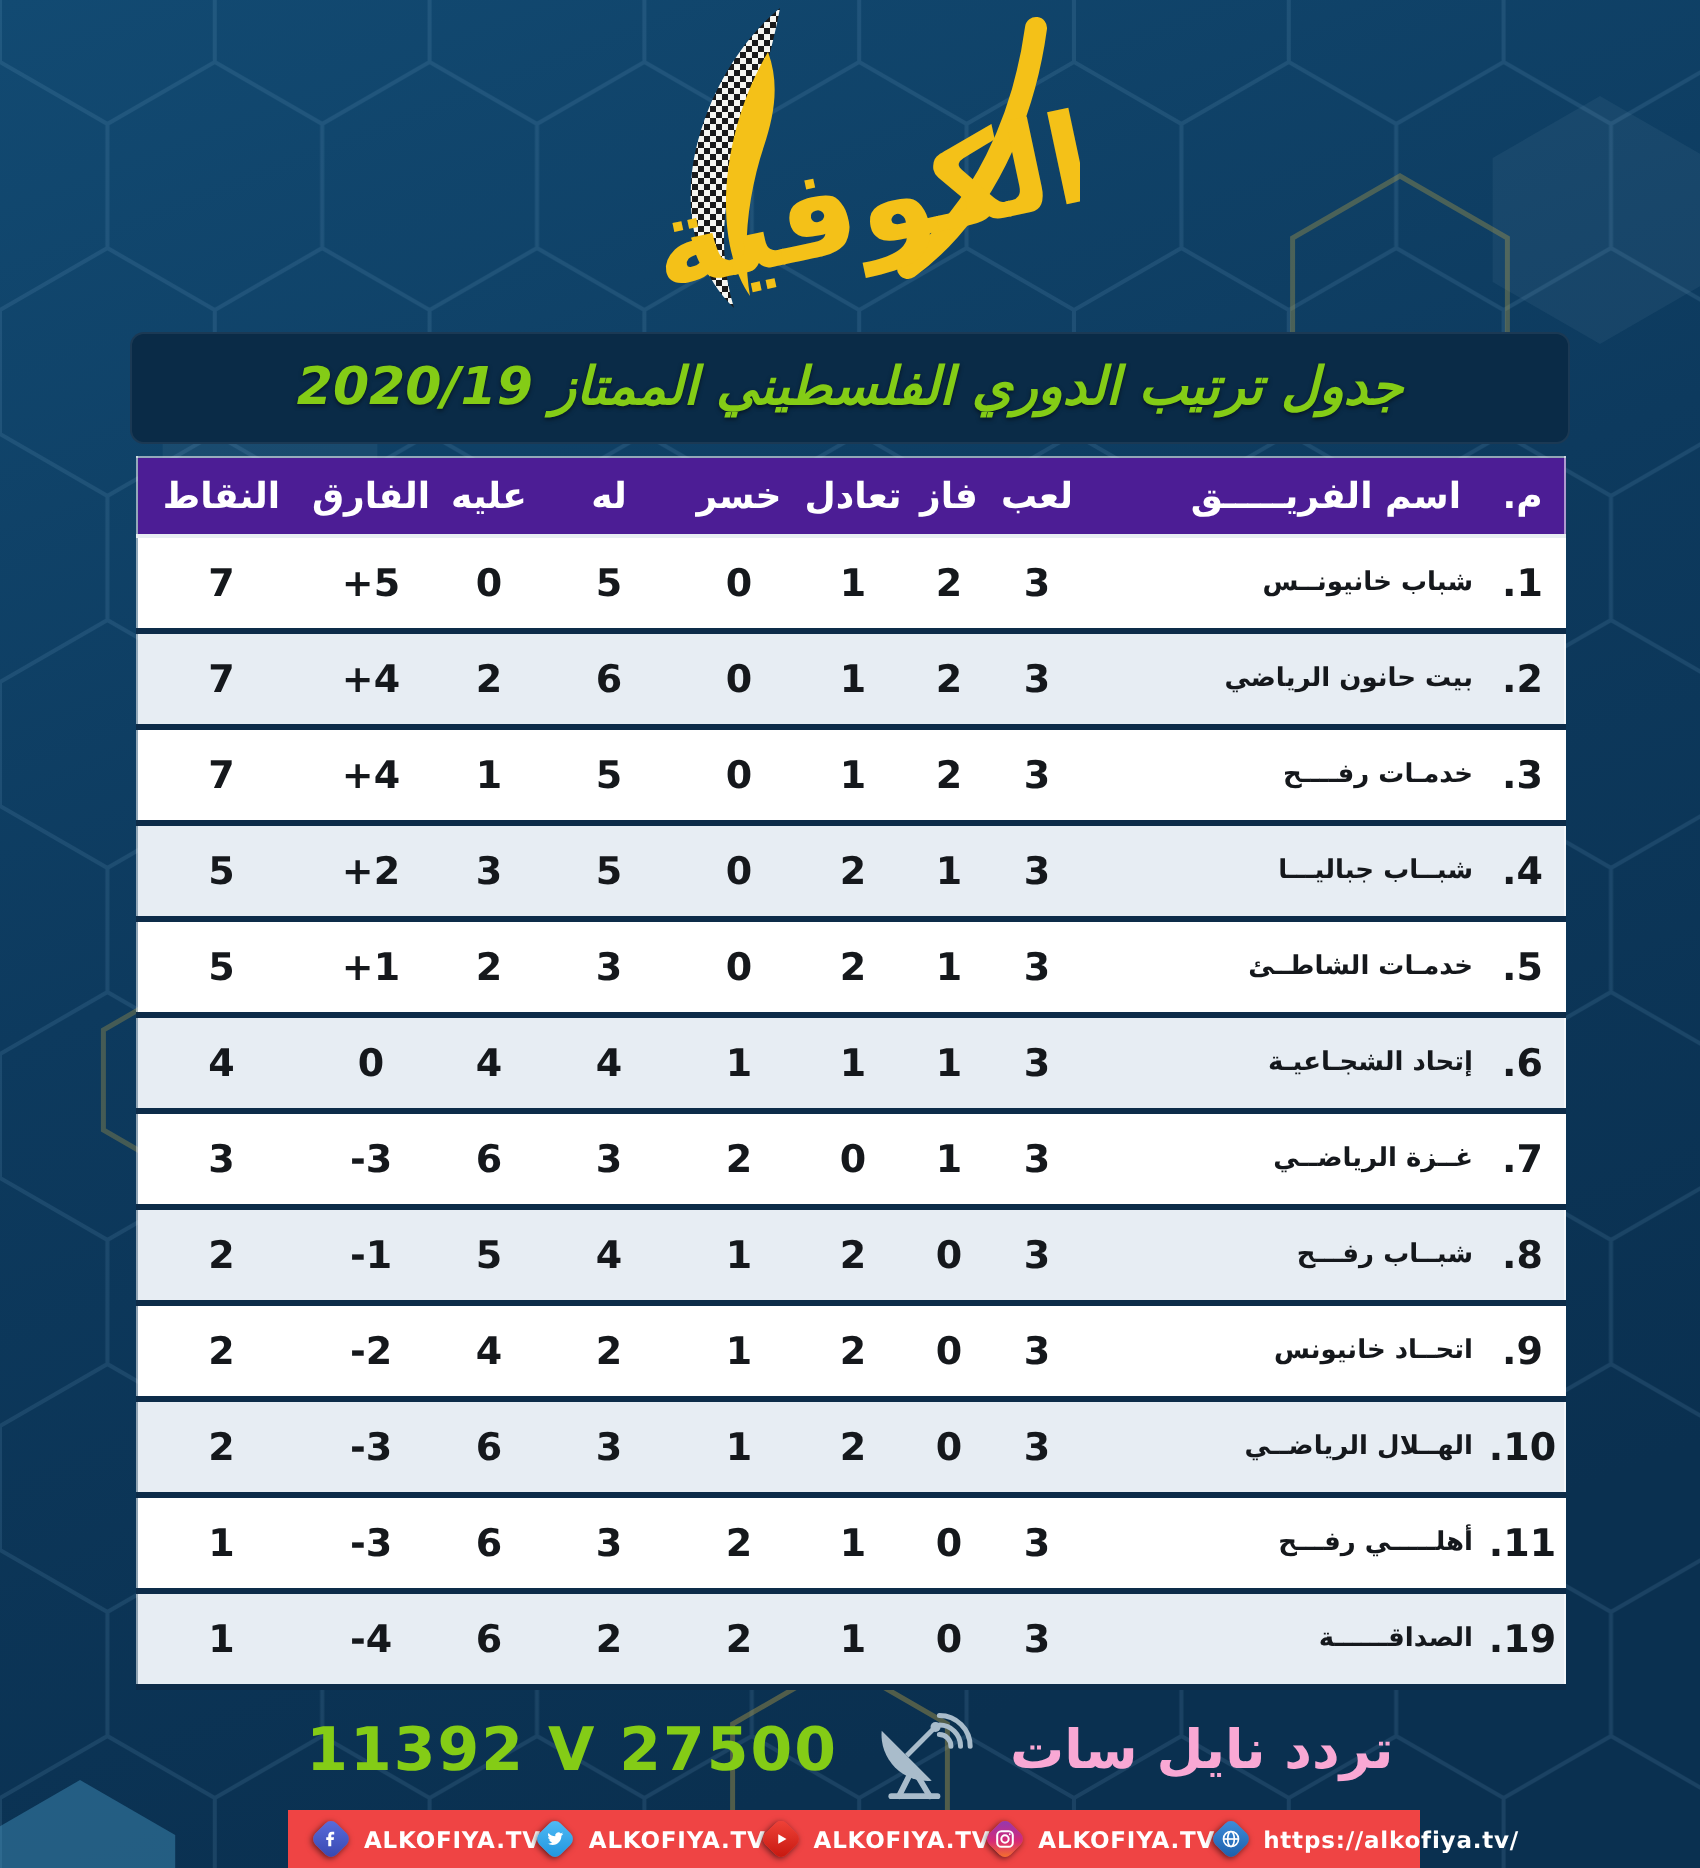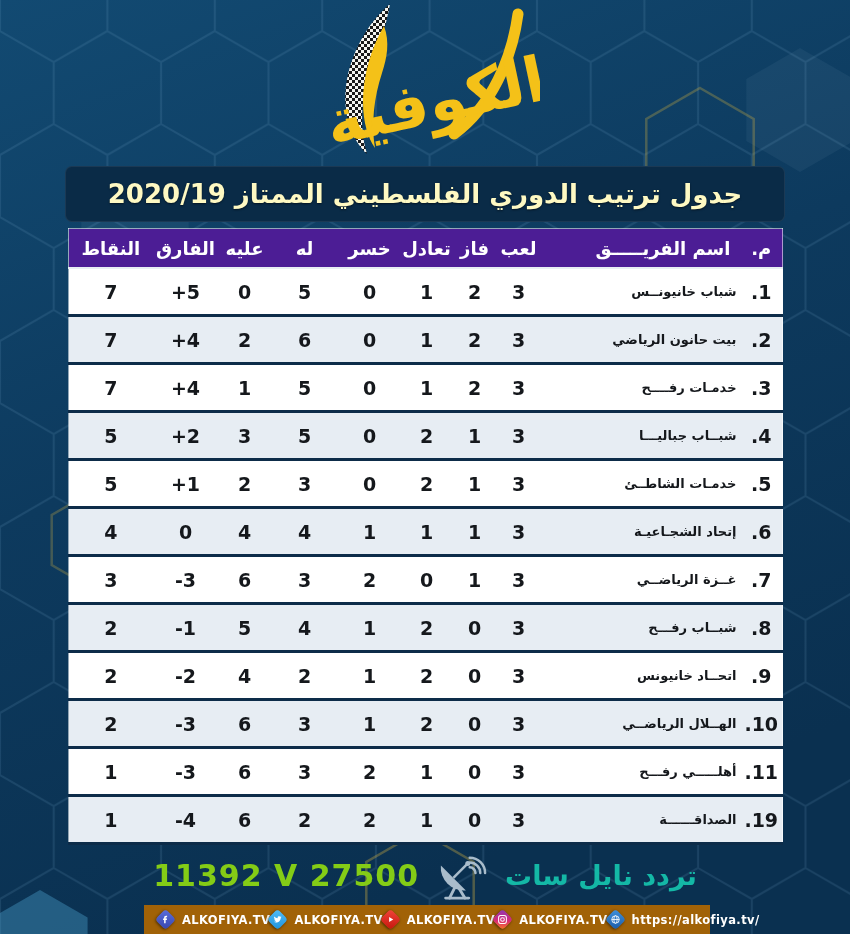--- a/index.html
+++ b/index.html
@@ -15,22 +15,23 @@
   .logo{position:absolute;left:310px;top:2px;width:230px;height:162px;}
 
   
   .title-bar{
     position:absolute;left:65px;top:166px;width:720px;height:56px;
     background:#0a2b47;border:1px solid rgba(255,255,255,.07);border-radius:7px;
     display:flex;align-items:center;justify-content:center;
     box-sizing:border-box;
   }
   .title-bar span{
-    color:#fef9c3;font-weight:bold;font-size:26px;white-space:nowrap;
+    color:#84cc16;font-weight:bold;font-size:26px;white-space:nowrap;
     text-shadow:0 1px 2px rgba(0,0,0,.5);
+    font-style:italic;
   }
 
   
   .standings{
     position:absolute;left:68px;top:228px;
   }
   table{
     border-collapse:collapse;table-layout:fixed;width:714px;
     border:1px solid rgba(255,255,255,.55);
   }
@@ -52,27 +53,27 @@
     text-align:right;font-size:13px;padding-right:4px;
     white-space:nowrap;overflow:hidden;
   }
   td.num{direction:ltr;}
 
   
   .freq{
     position:absolute;left:0;top:846px;width:850px;height:58px;
     display:flex;align-items:center;justify-content:center;gap:14px;
   }
-  .freq .lbl{color:#14b8a6;font-weight:bold;font-size:27px;}
+  .freq .lbl{color:#f9a8d4;font-weight:bold;font-size:27px;}
   .freq .val{color:#84cc16;font-weight:bold;font-size:30px;direction:ltr;letter-spacing:1px;}
 
   
   .social-bar{
     position:absolute;left:144px;top:905px;width:566px;height:29px;
-    background:#a16207;display:flex;align-items:center;
+    background:#ef4444;display:flex;align-items:center;
     justify-content:space-between;padding:0 14px;box-sizing:border-box;
   }
   .social-item{display:flex;align-items:center;gap:9px;}
   .diamond{
     width:15px;height:15px;border-radius:4px;transform:rotate(45deg);
     display:flex;align-items:center;justify-content:center;flex:0 0 auto;
     box-shadow:0 1px 3px rgba(0,0,0,.6);
   }
   .glyph{display:flex;transform:rotate(-45deg);}
   .d-fb{background:linear-gradient(135deg,#5b6ede,#3646ae);}

